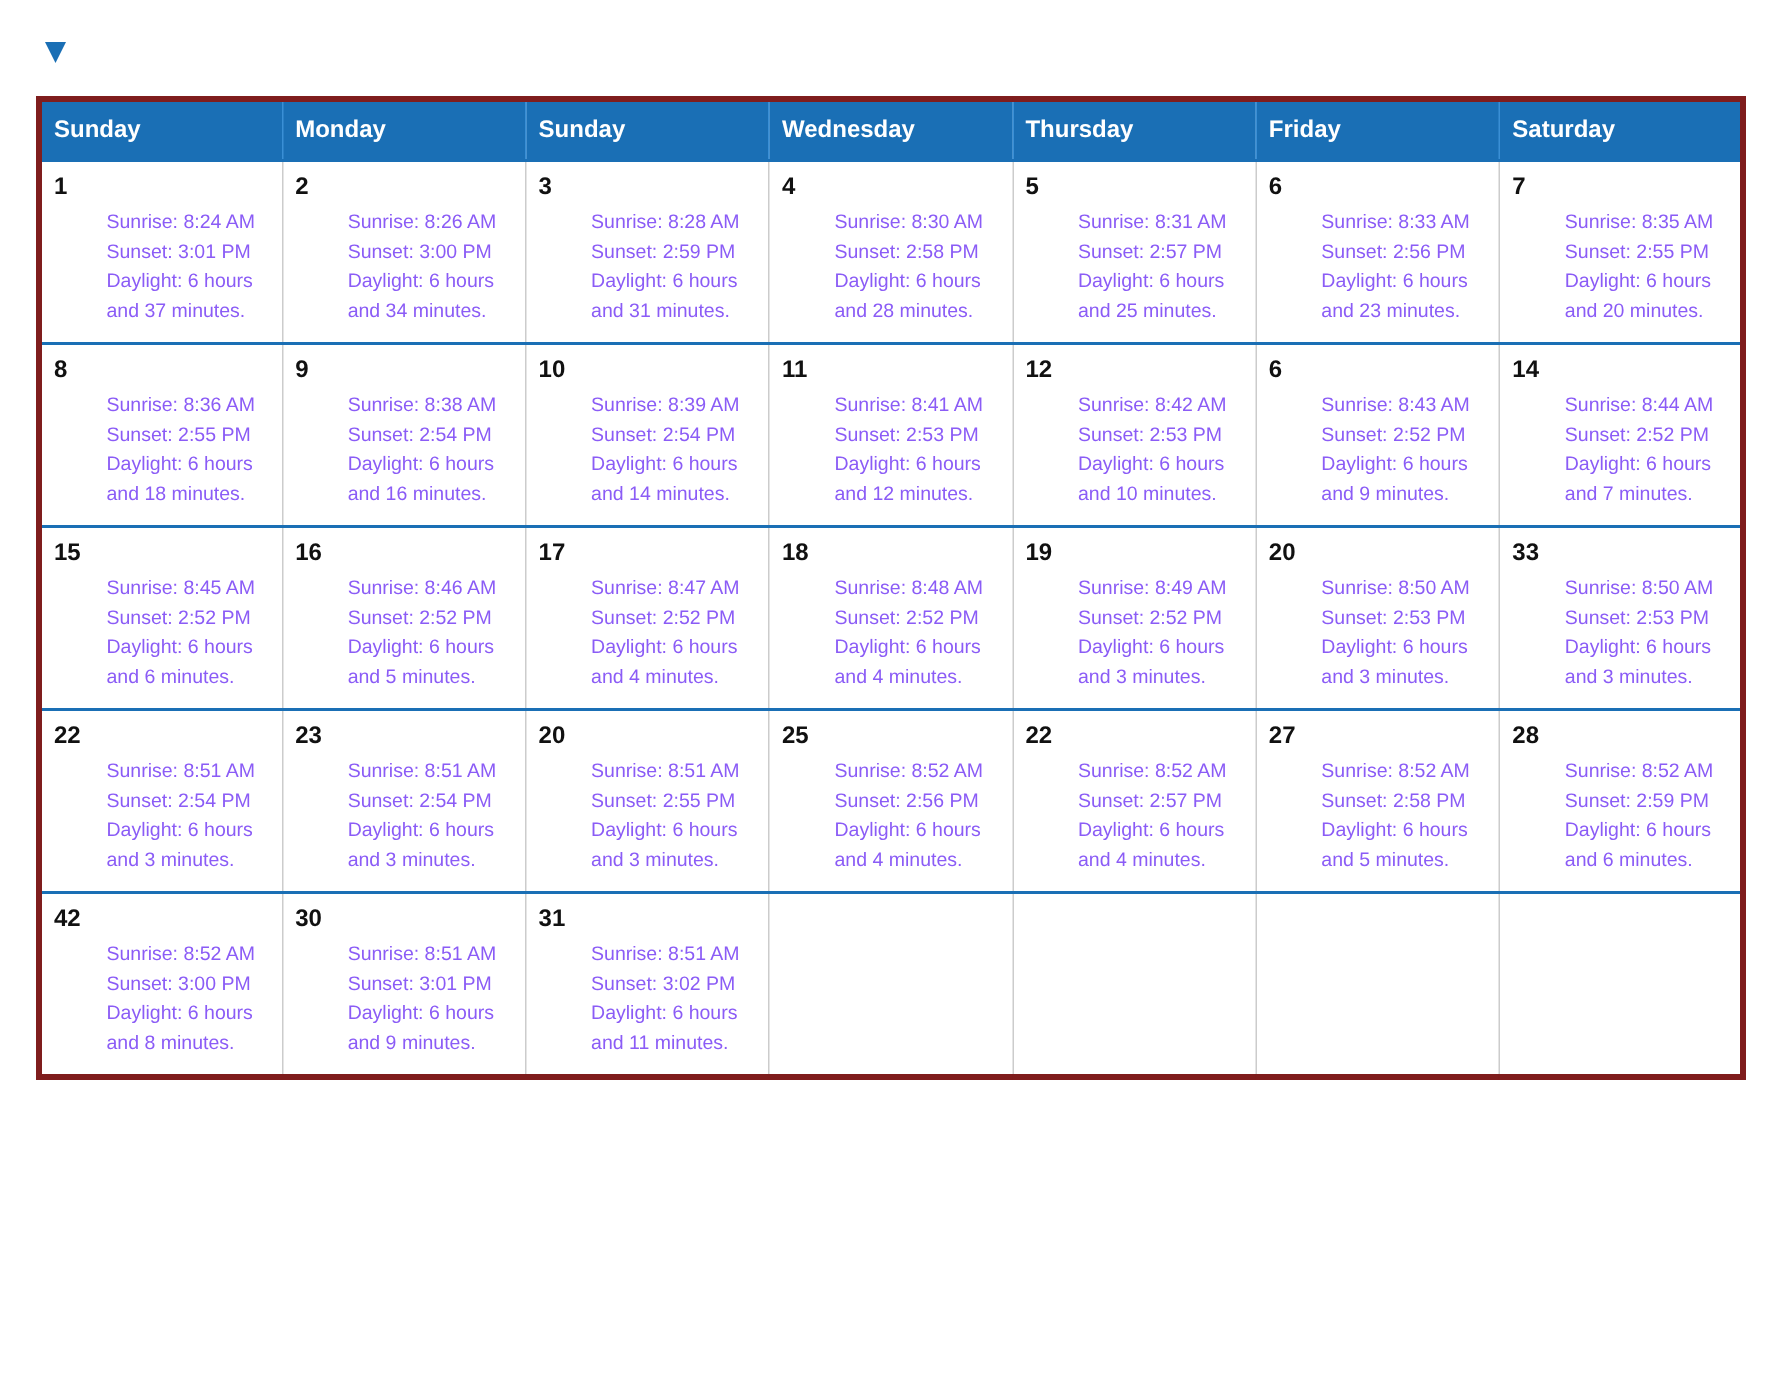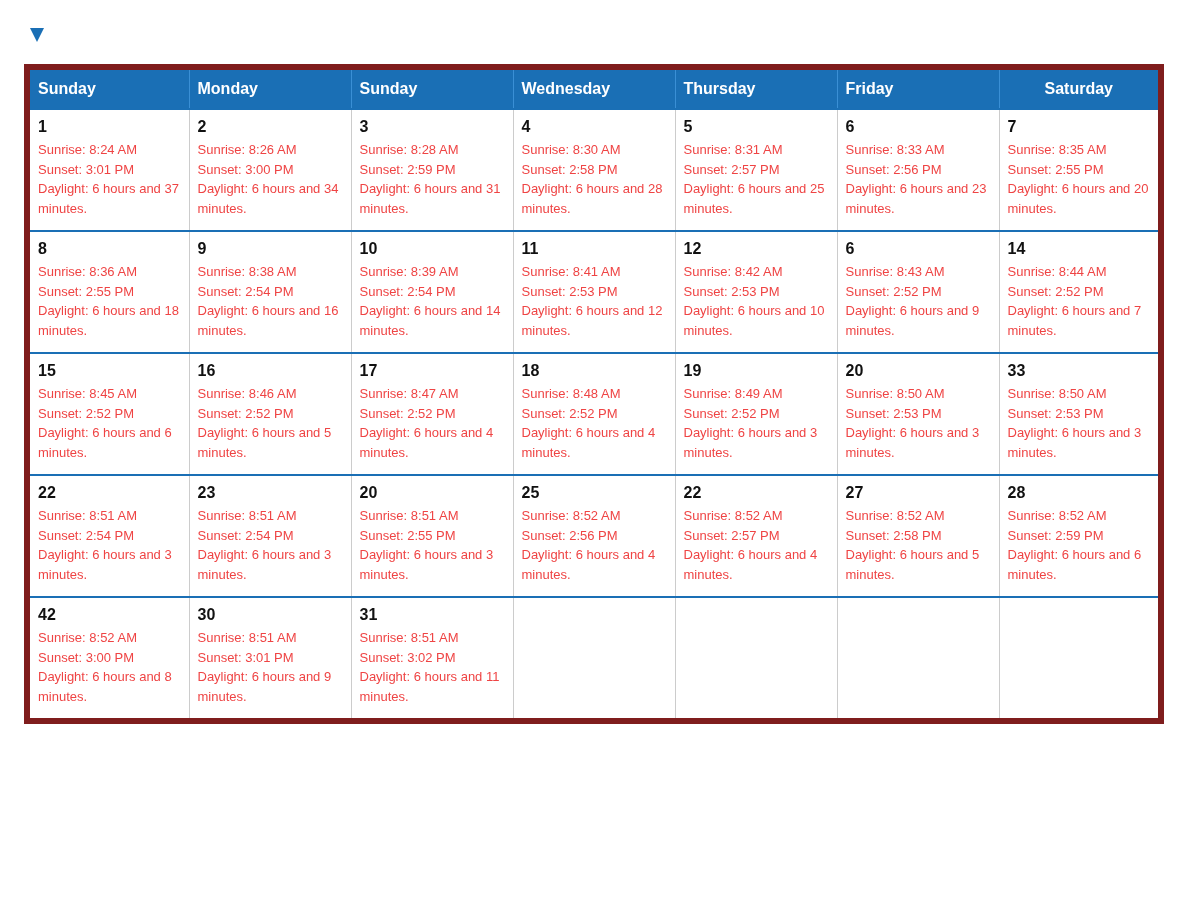--- a/index.html
+++ b/index.html
@@ -42,34 +42,33 @@
       line-height: 1.1;
     }
     .location {
       font-size: 20px;
       color: #444;
       margin-top: 4px;
     }
     .calendar {
       width: 100%;
       border-collapse: collapse;
-      border: 6px solid #7f1d1d;
+      border: 4px solid #7f1d1d;
     }
     .calendar thead tr th {
       background-color: #1a6fb5;
       color: #fff;
       font-size: 16px;
       font-weight: bold;
       padding: 10px 8px;
       text-align: left;
       border-right: 1px solid #3a8fd5;
     }
     .calendar thead tr th:last-child {
       border-right: none;
-      text-align: center;
     }
     .calendar tbody tr {
       border-top: 2px solid #1a6fb5;
     }
     .calendar tbody tr td {
       vertical-align: top;
       padding: 8px 8px 12px 8px;
       border-right: 1px solid #ccc;
       font-size: 13.5px;
       color: #222;
@@ -81,22 +80,23 @@
     }
     .day-number {
       font-size: 16px;
       font-weight: bold;
       color: #111;
       display: block;
       margin-bottom: 4px;
     }
     .day-info {
       font-size: 13px;
-      color: #ef4444;
+      color: #8b5cf6;
       line-height: 1.5;
+      margin-left: 35px;
     }
     .empty-cell {
       background: #fff;
     }
     
     .logo-svg-wrap {
       display: flex;
       align-items: center;
       gap: 0px;
     }

